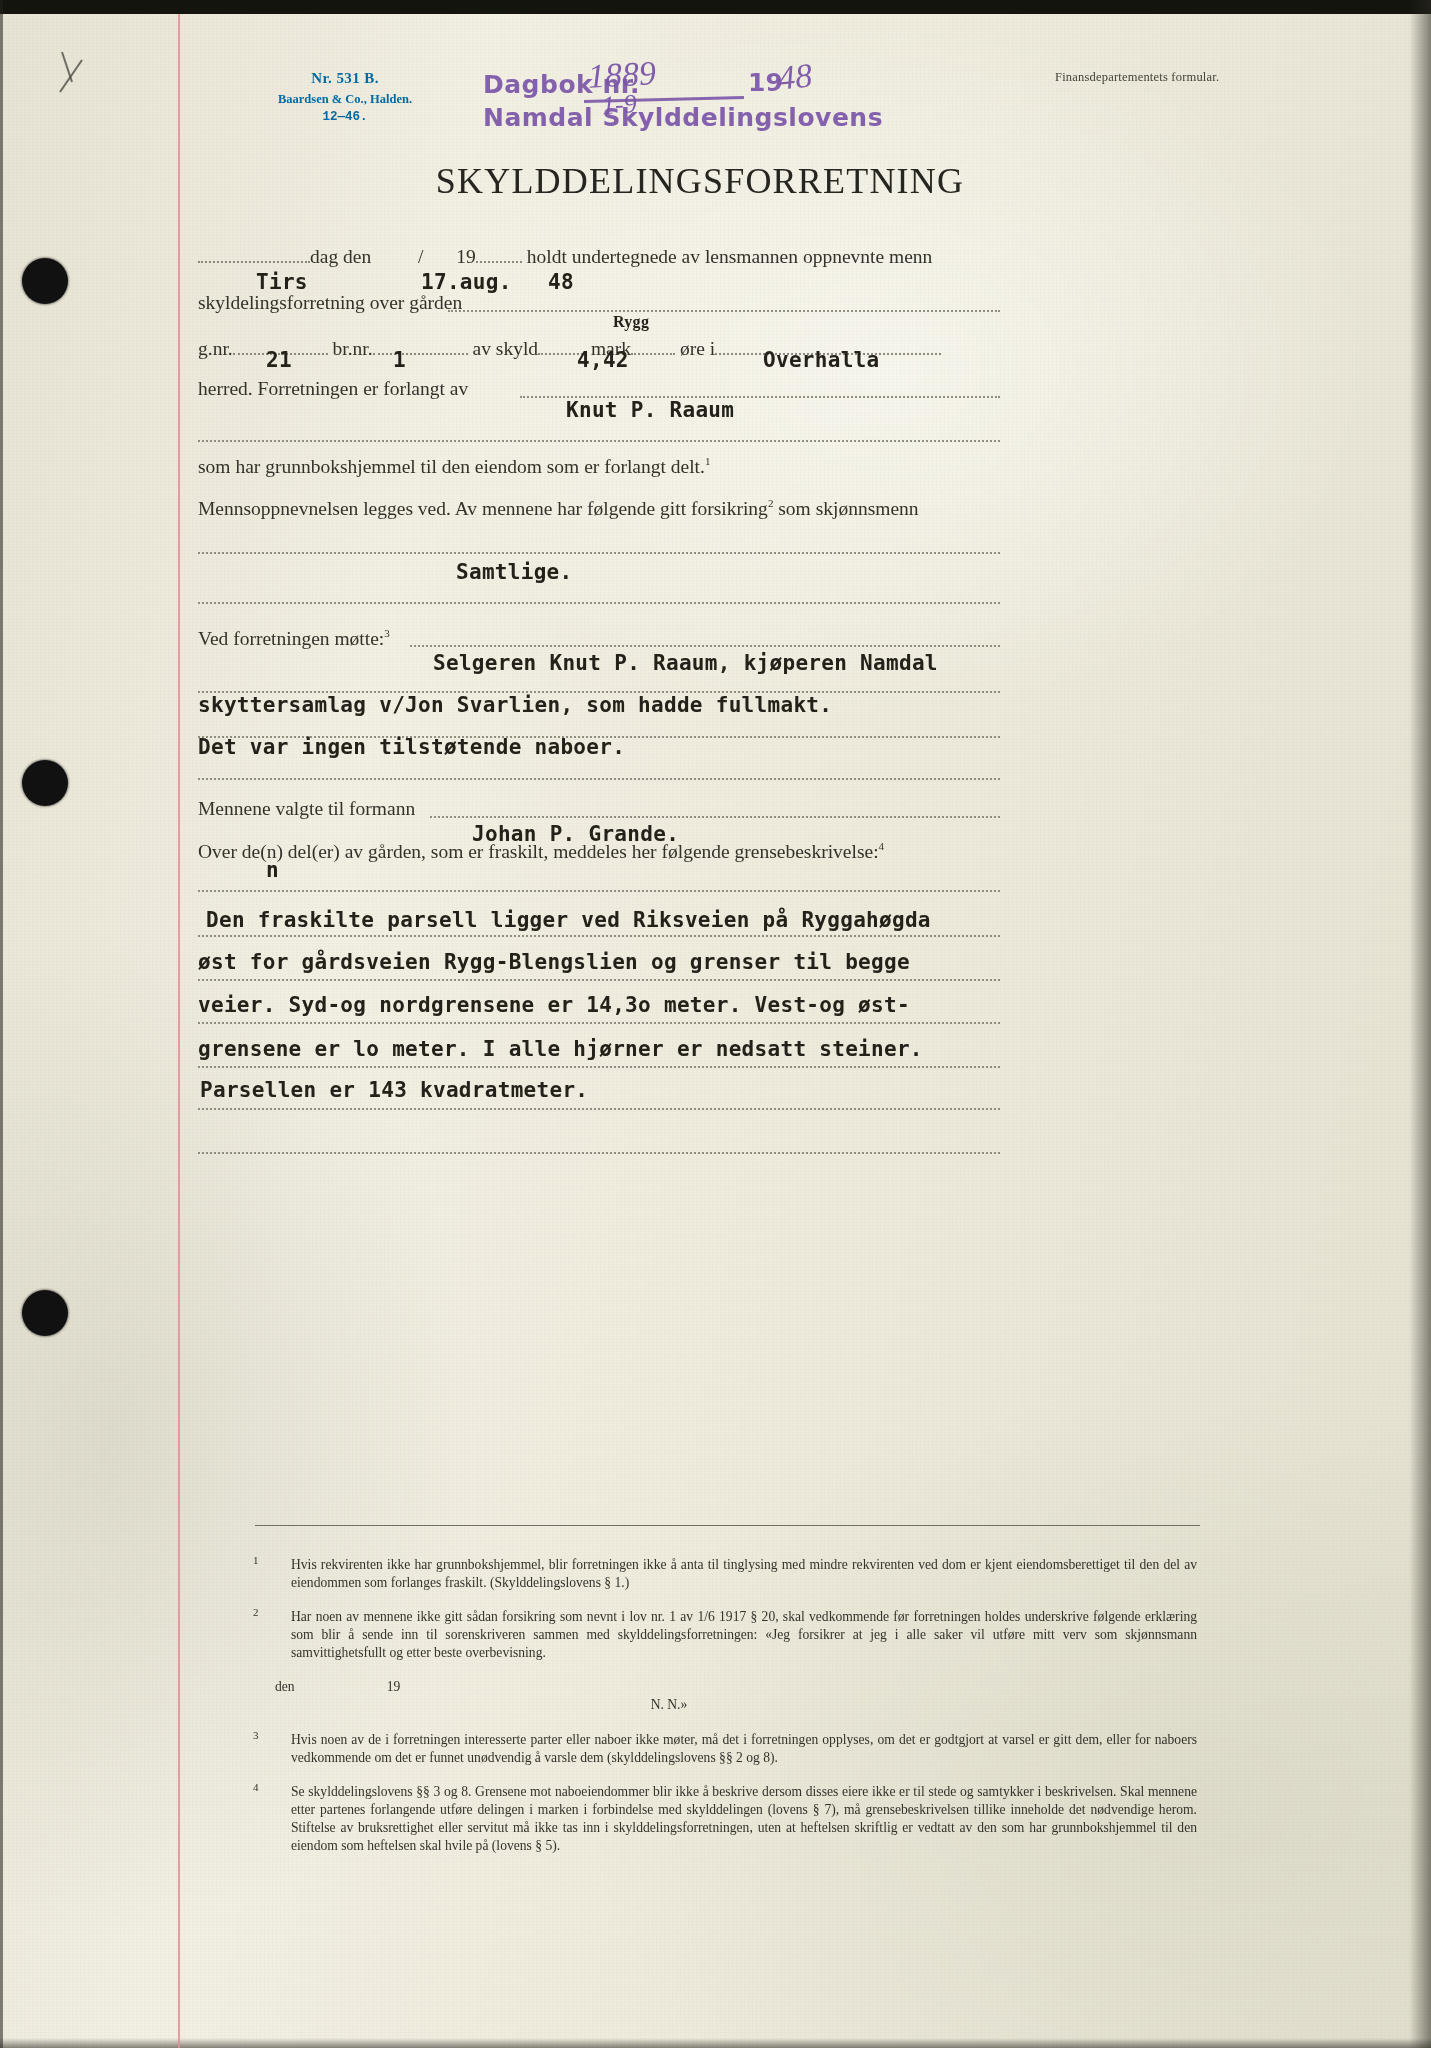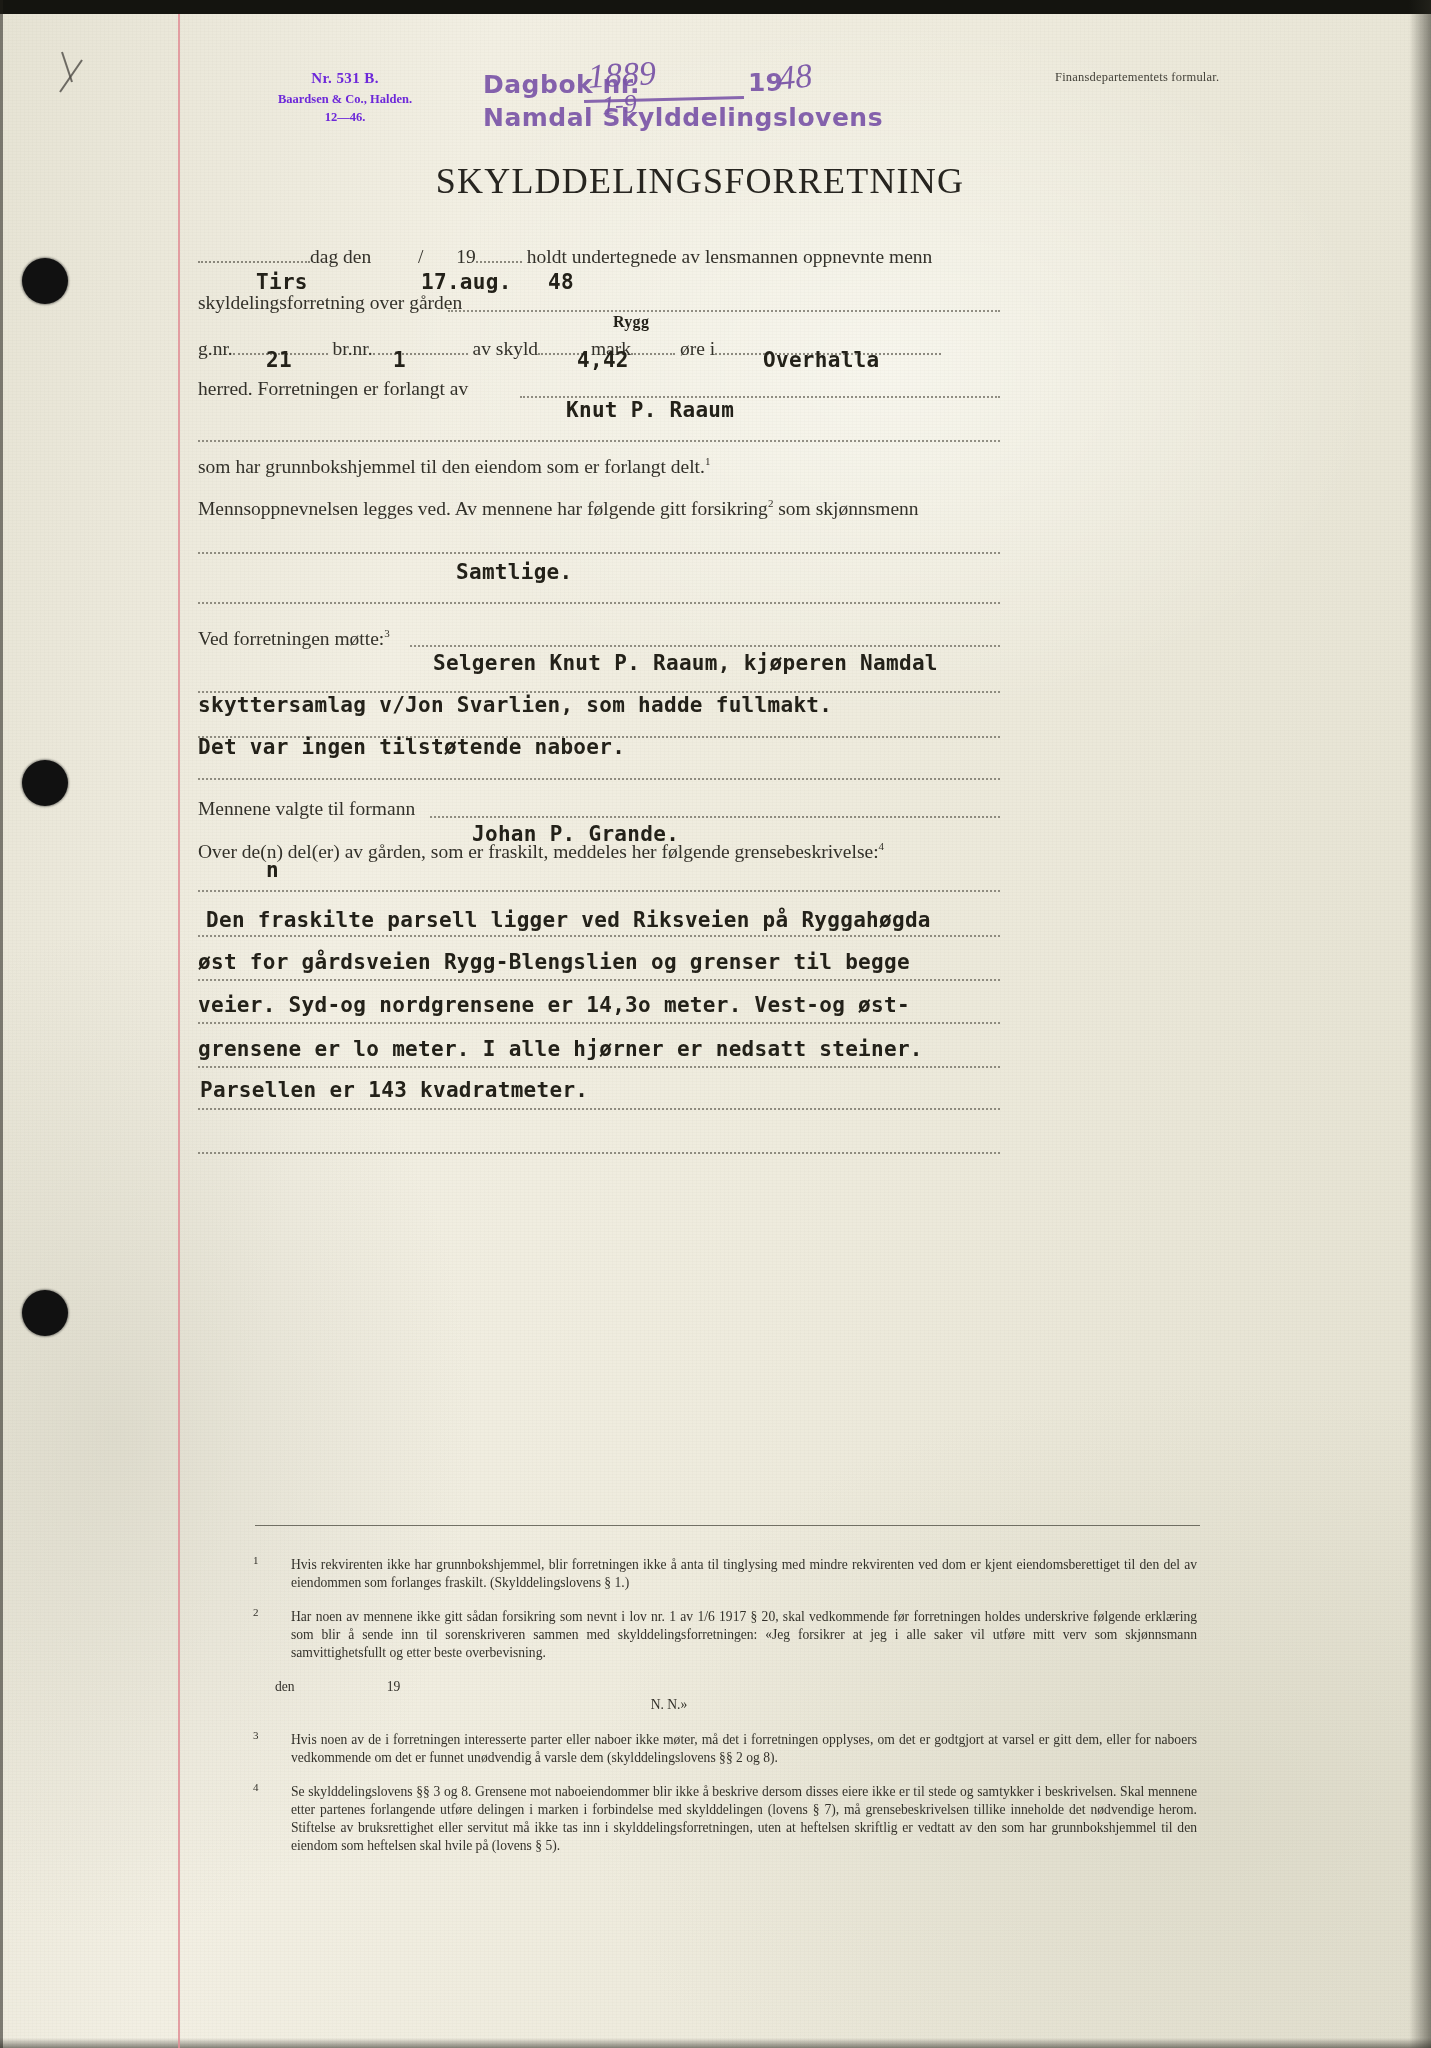--- a/index.html
+++ b/index.html
@@ -42,30 +42,30 @@
   .punch{position:absolute;left:22px;width:46px;height:46px;border-radius:50%;
     background:#111;box-shadow:0 0 2px 1px rgba(0,0,0,.4);}
   #punch-1{top:258px;}
   #punch-2{top:760px;}
   #punch-3{top:1290px;}
 
   
   #pencil-mark{position:absolute;left:56px;top:48px;width:60px;height:60px;}
 
   
-  .blk{position:absolute;color:#6d28d9;}
+  .blk{position:absolute;color:#0369a1;}
   .serif{font-family:"Liberation Serif", serif;}
   .type{font-family:"DejaVu Sans Mono", monospace;font-weight:bold;color:#232119;
         letter-spacing:.3px;}
 
   
   #imprint{left:230px;top:68px;width:230px;text-align:center;line-height:1.45;}
   #imprint .l1{font-size:15px;font-weight:bold;letter-spacing:.4px;}
   #imprint .l2{font-size:12.5px;font-weight:bold;}
-  #imprint .l3{font-size:12.5px;font-weight:bold;}
+  #imprint .l3{font-size:12.5px;font-weight:bold;font-family:Liberation Mono, monospace;}
 
   #dept-note{left:1055px;top:70px;font-size:12.5px;letter-spacing:.2px;color:#44423a;}
 
   
   .stamp{position:absolute;color:#7b56a8;}
   #stamp-dagbok{left:483px;top:70px;font-size:25px;font-family:"DejaVu Sans",sans-serif;
      font-weight:bold;letter-spacing:.5px;opacity:.92;}
   #stamp-embete{left:483px;top:103px;font-size:25px;font-family:"DejaVu Sans",sans-serif;
      font-weight:bold;letter-spacing:.5px;opacity:.92;}
   #hand-journal{left:588px;top:56px;font-size:34px;font-family:"Liberation Serif",serif;

